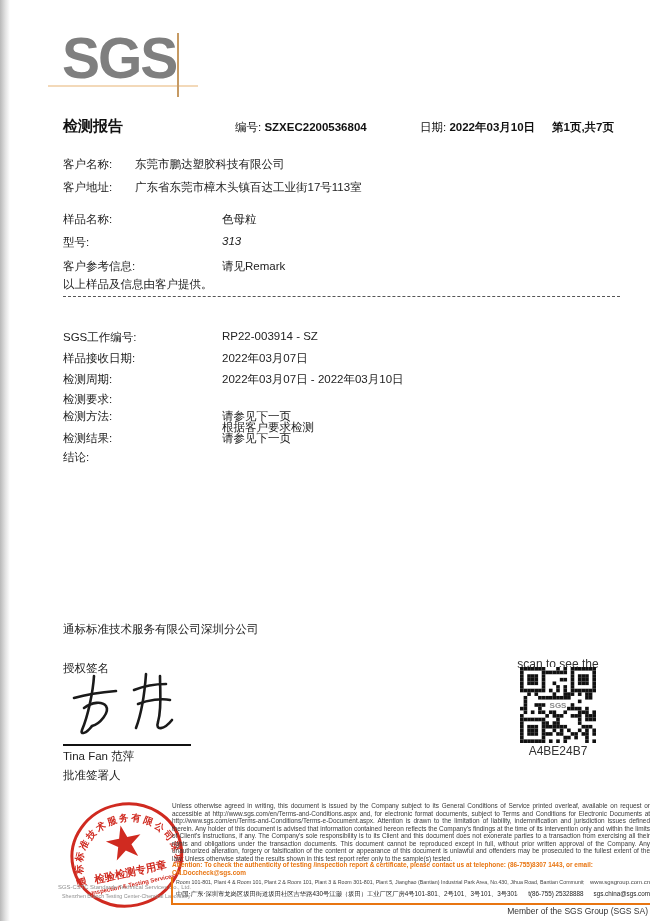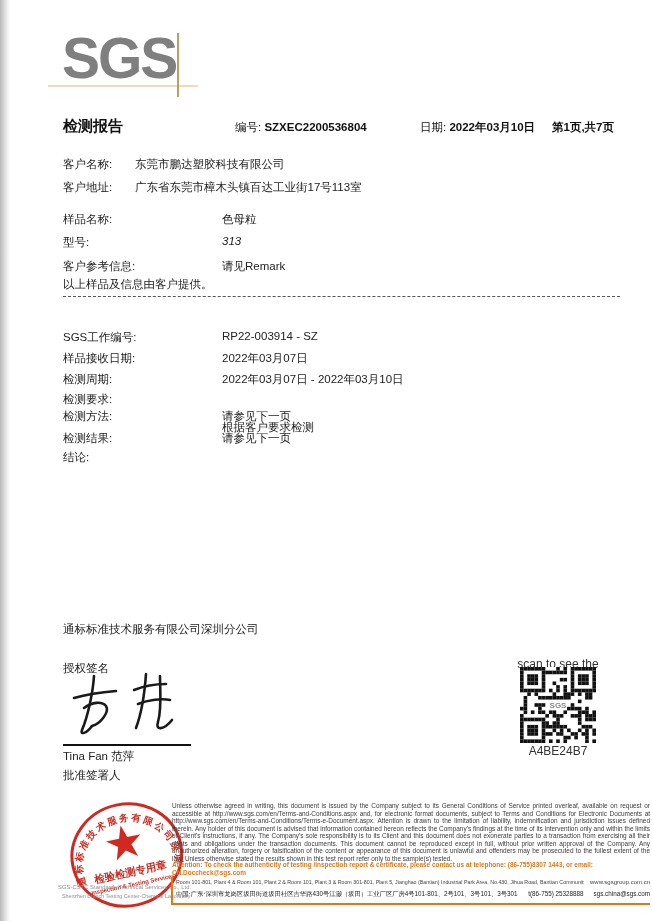--- a/index.html
+++ b/index.html
@@ -376,13 +376,14 @@
   <div class="abs" style="left:176px;top:879px;width:474px;display:flex;gap:6px;align-items:baseline;">
     <span class="addr-en" style="overflow:hidden;max-width:408px;">Room 101-801, Plant 4 &amp; Room 101, Plant 2 &amp; Room 101, Plant 3 &amp; Room 301-801, Plant 5, Jianghao (Bantian) Industrial Park Area, No.430, Jihua Road, Bantian Community, Bantian Street, Longgang District, Shenzhen, Guangdong, China 518129</span>
     <span class="addr-en" style="font-size:6px;">www.sgsgroup.com.cn</span>
   </div>
   <div class="abs" style="left:176px;top:890px;width:474px;display:flex;gap:10px;align-items:baseline;">
     <span class="addr-cn" style="overflow:hidden;max-width:360px;">中国·广东·深圳市龙岗区坂田街道坂田社区吉华路430号江灏（坂田）工业厂区厂房4号101-801、2号101、3号101、3号301-501 邮编:518129</span>
     <span class="addr-cn">t(86-755) 25328888</span>
     <span class="addr-cn">sgs.china@sgs.com</span>
   </div>
   <div class="abs orange-hline" style="left: 171px; top: 903px; width: 479px; background: rgb(232, 117, 17);"></div>
+  <div class="abs member" style="left:390px;top:906px;width:258px;">Member of the SGS Group (SGS SA)</div>
 </div>
 
 </body></html>

